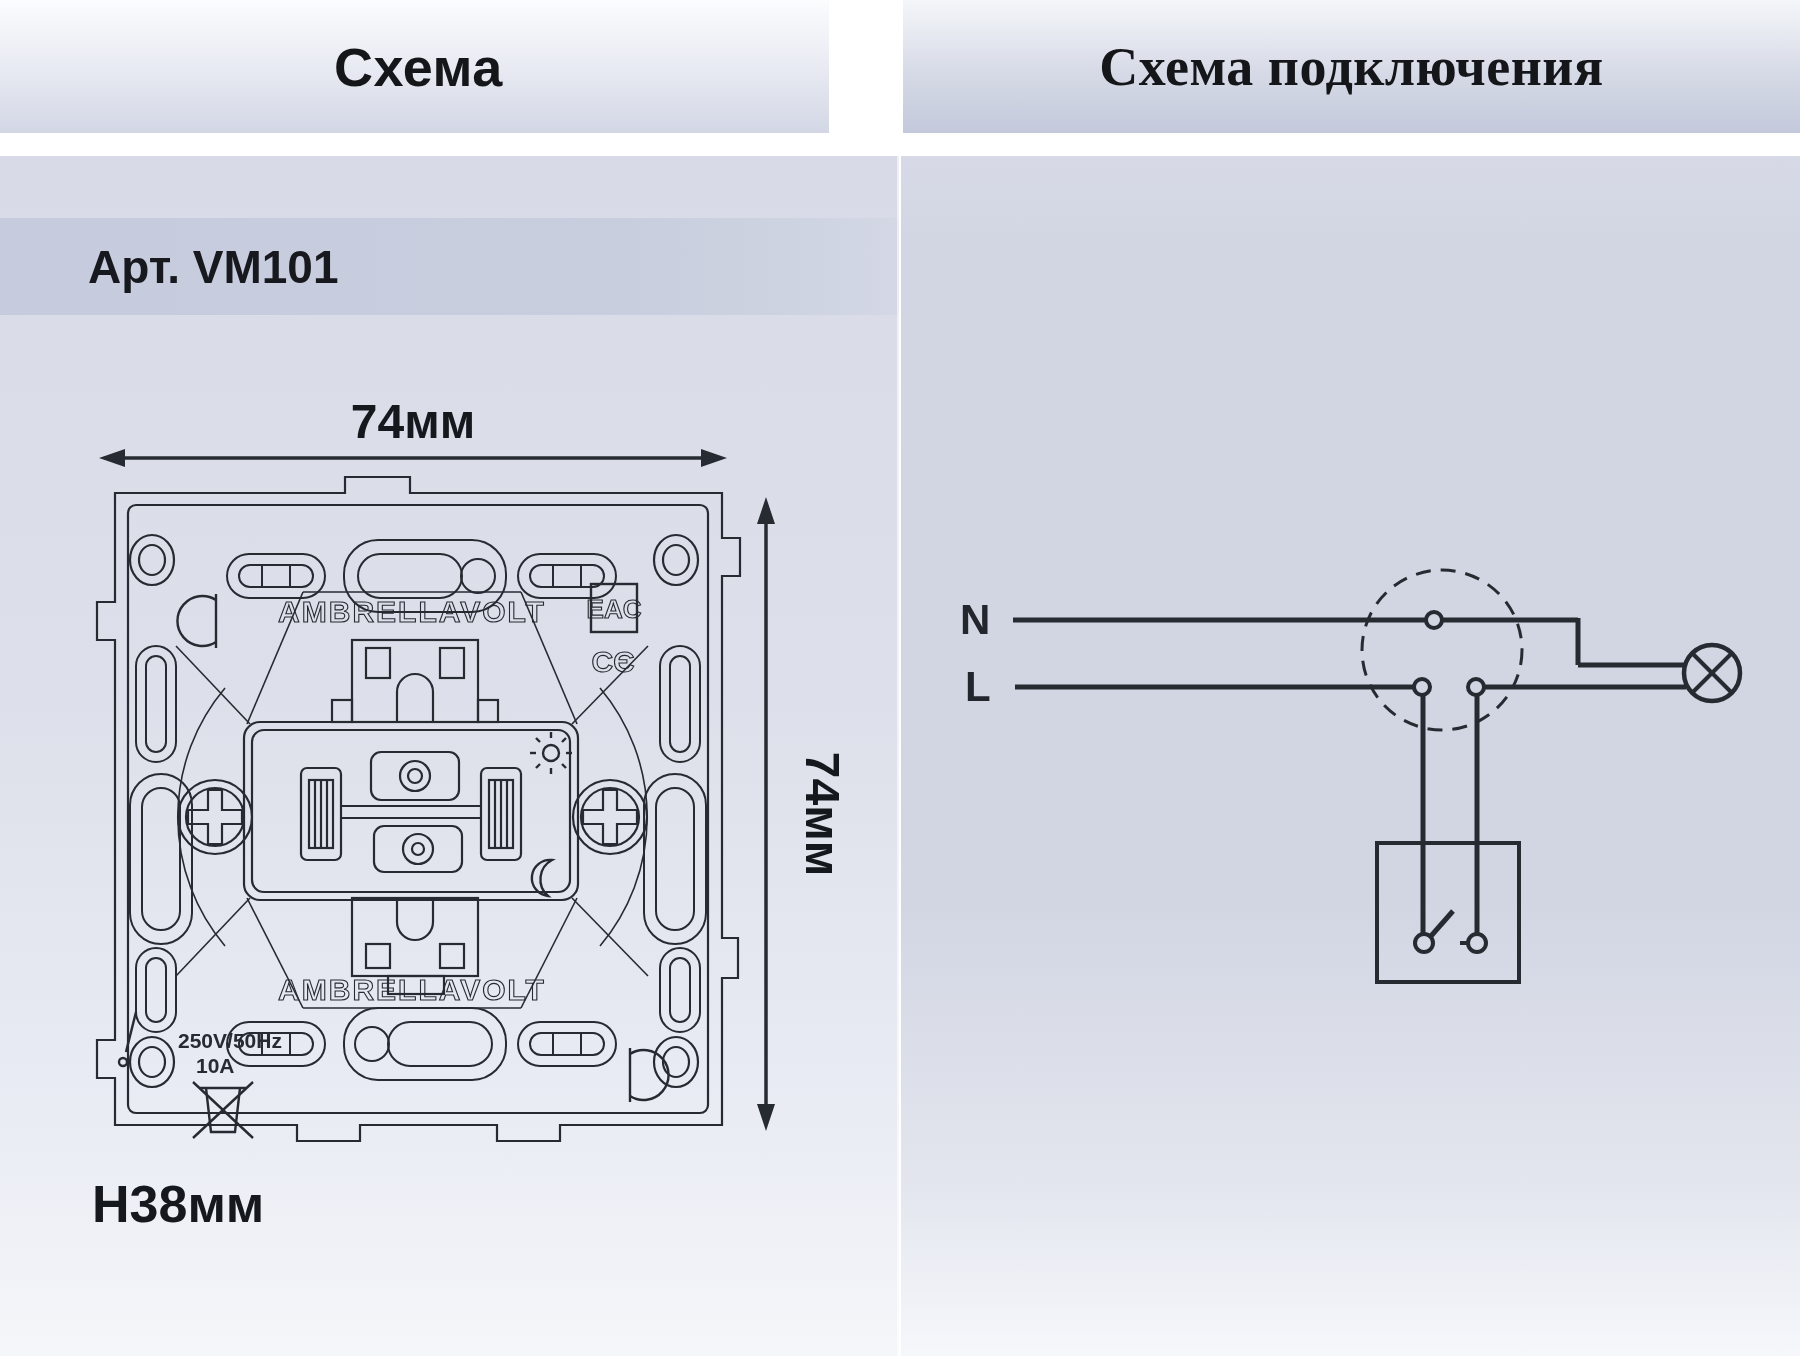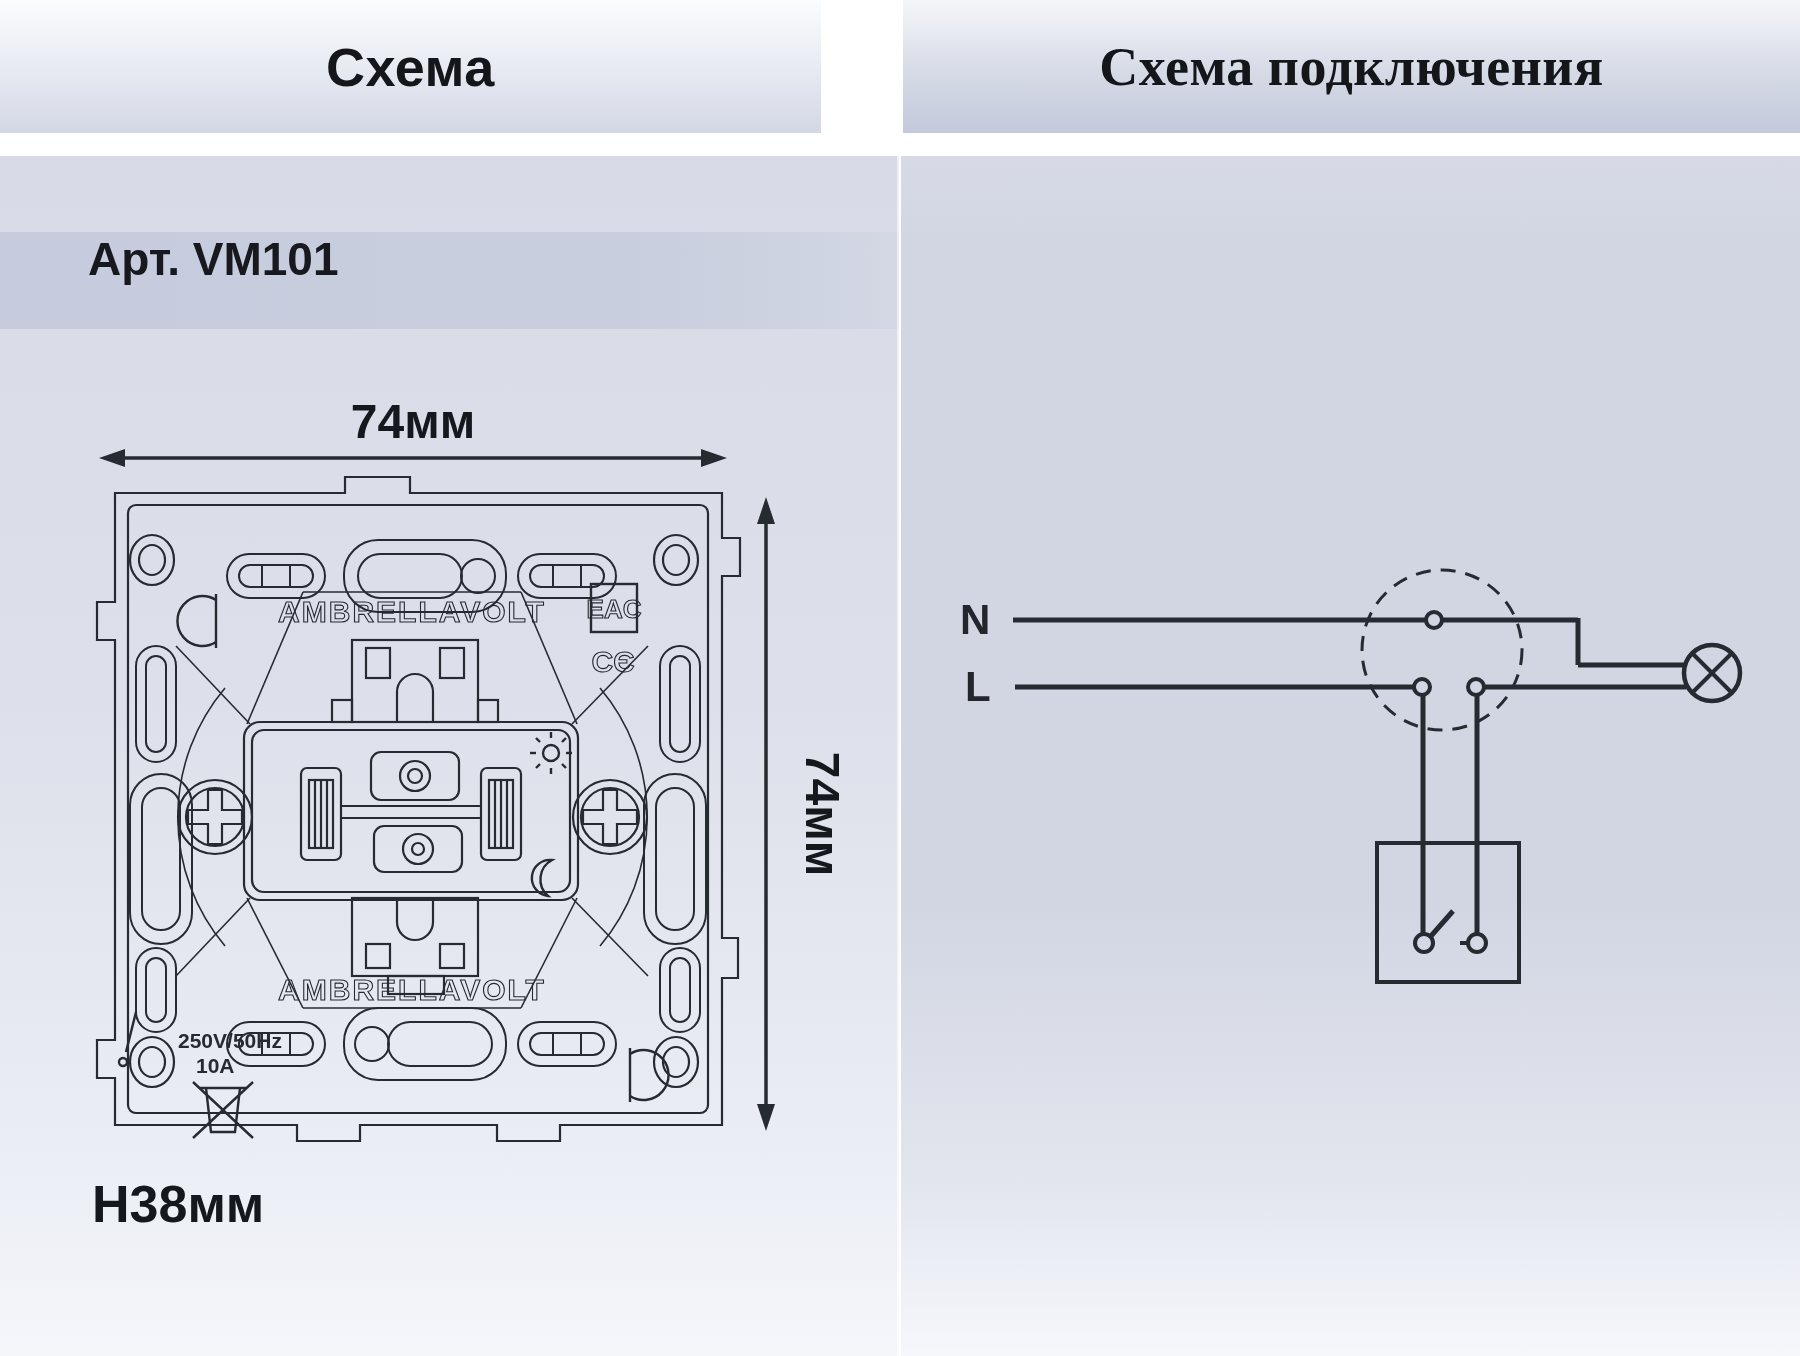--- a/index.html
+++ b/index.html
@@ -1,30 +1,30 @@
 <!DOCTYPE html>
 <html><head>
 <meta charset="utf-8">
 <style>
   html,body{margin:0;padding:0;background:#ffffff;}
   #stage{position:relative;width:1800px;height:1356px;background:#ffffff;overflow:hidden;
          font-family:"Liberation Sans",sans-serif;}
   .hdr{position:absolute;top:0;height:133px;display:flex;align-items:center;justify-content:center;}
-  .hdr-left{left:0;width:821px;background:linear-gradient(180deg,#fbfcfe 0%,#e6e9f1 55%,#d3d7e5 100%);}
+  .hdr-left{left:0;width:821px;background:linear-gradient(180deg,#fbfcfe 0%,#e6e9f1 55%,#d3d7e5 100%);padding-left:8px;}
   .hdr-right{left:903px;width:897px;background:linear-gradient(180deg,#f5f6fa 0%,#d6dae6 55%,#c3c9db 100%);font-family:Liberation Serif, serif;}
   .hdr-title{font-size:54px;font-weight:600;color:#14161a;letter-spacing:.5px;}
   .panel{position:absolute;top:156px;height:1200px;}
   .panel-left{left:0;width:899px;
      background:linear-gradient(180deg,#d8dbe7 0%,#dadde8 15%,#dde0ea 45%,#e9ecf3 80%,#f4f6fa 100%);}
   .panel-right{left:901px;width:899px;
      background:linear-gradient(180deg,#d7dae6 0%,#d2d6e3 7%,#d2d6e3 62%,#e3e6ee 86%,#f5f7fb 100%);}
   .panel-sep{position:absolute;left:897px;top:156px;width:4px;height:1200px;background:rgba(255,255,255,.55);}
-  .art-band{position:absolute;left:0;top:76px;width:899px;height:97px;
+  .art-band{position:absolute;left:0;top:62px;width:899px;height:97px;
      background:linear-gradient(90deg,#c6ccdd 0%,#c8cede 70%,#ced3e1 88%,#d4d8e5 100%);
-     display:flex;align-items:flex-start;}
+     display:flex;align-items:center;}
   .art-label{margin-left:88px;font-size:46px;font-weight:600;color:#17191e;}
   svg{position:absolute;top:0;}
   svg text{font-family:"Liberation Sans",sans-serif;}
   .ln{stroke:#262a31;fill:none;}
   .dimtxt{font-size:48px;font-weight:600;fill:#15181d;}
   .depthtxt{font-size:52px;font-weight:600;fill:#15181d;}
   .brand{font-size:30px;font-weight:700;letter-spacing:2px;fill:none;stroke:#262a31;stroke-width:1.1;}
   .small{font-size:21px;font-weight:700;fill:#262a31;}
   .cert{font-weight:700;fill:none;stroke:#262a31;stroke-width:1.1;}
   .nl{font-size:42px;font-weight:700;fill:#23262c;}

